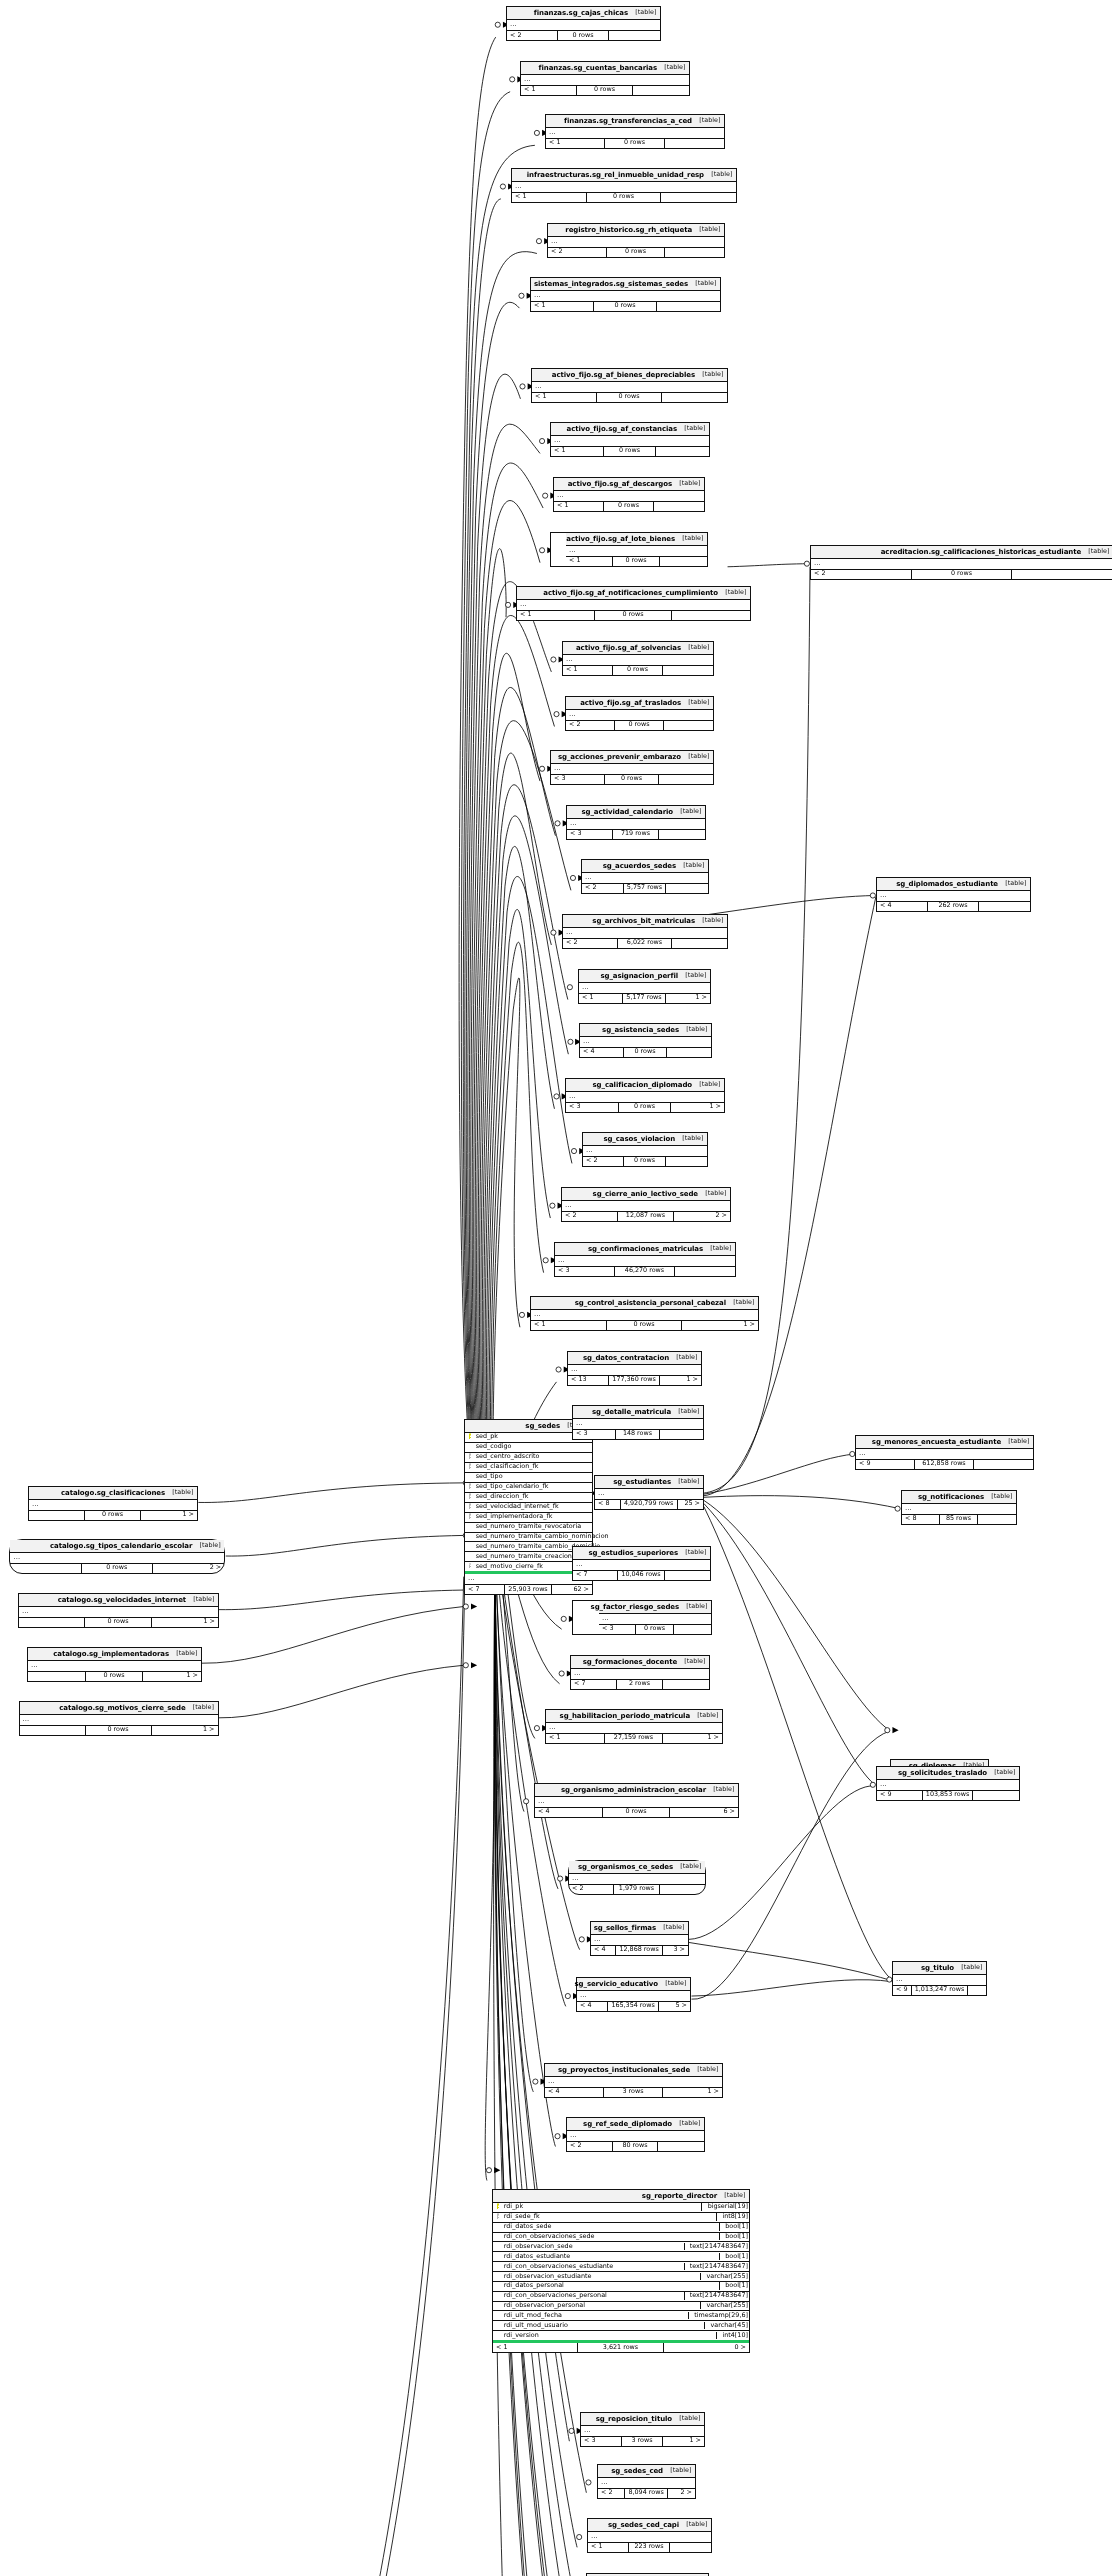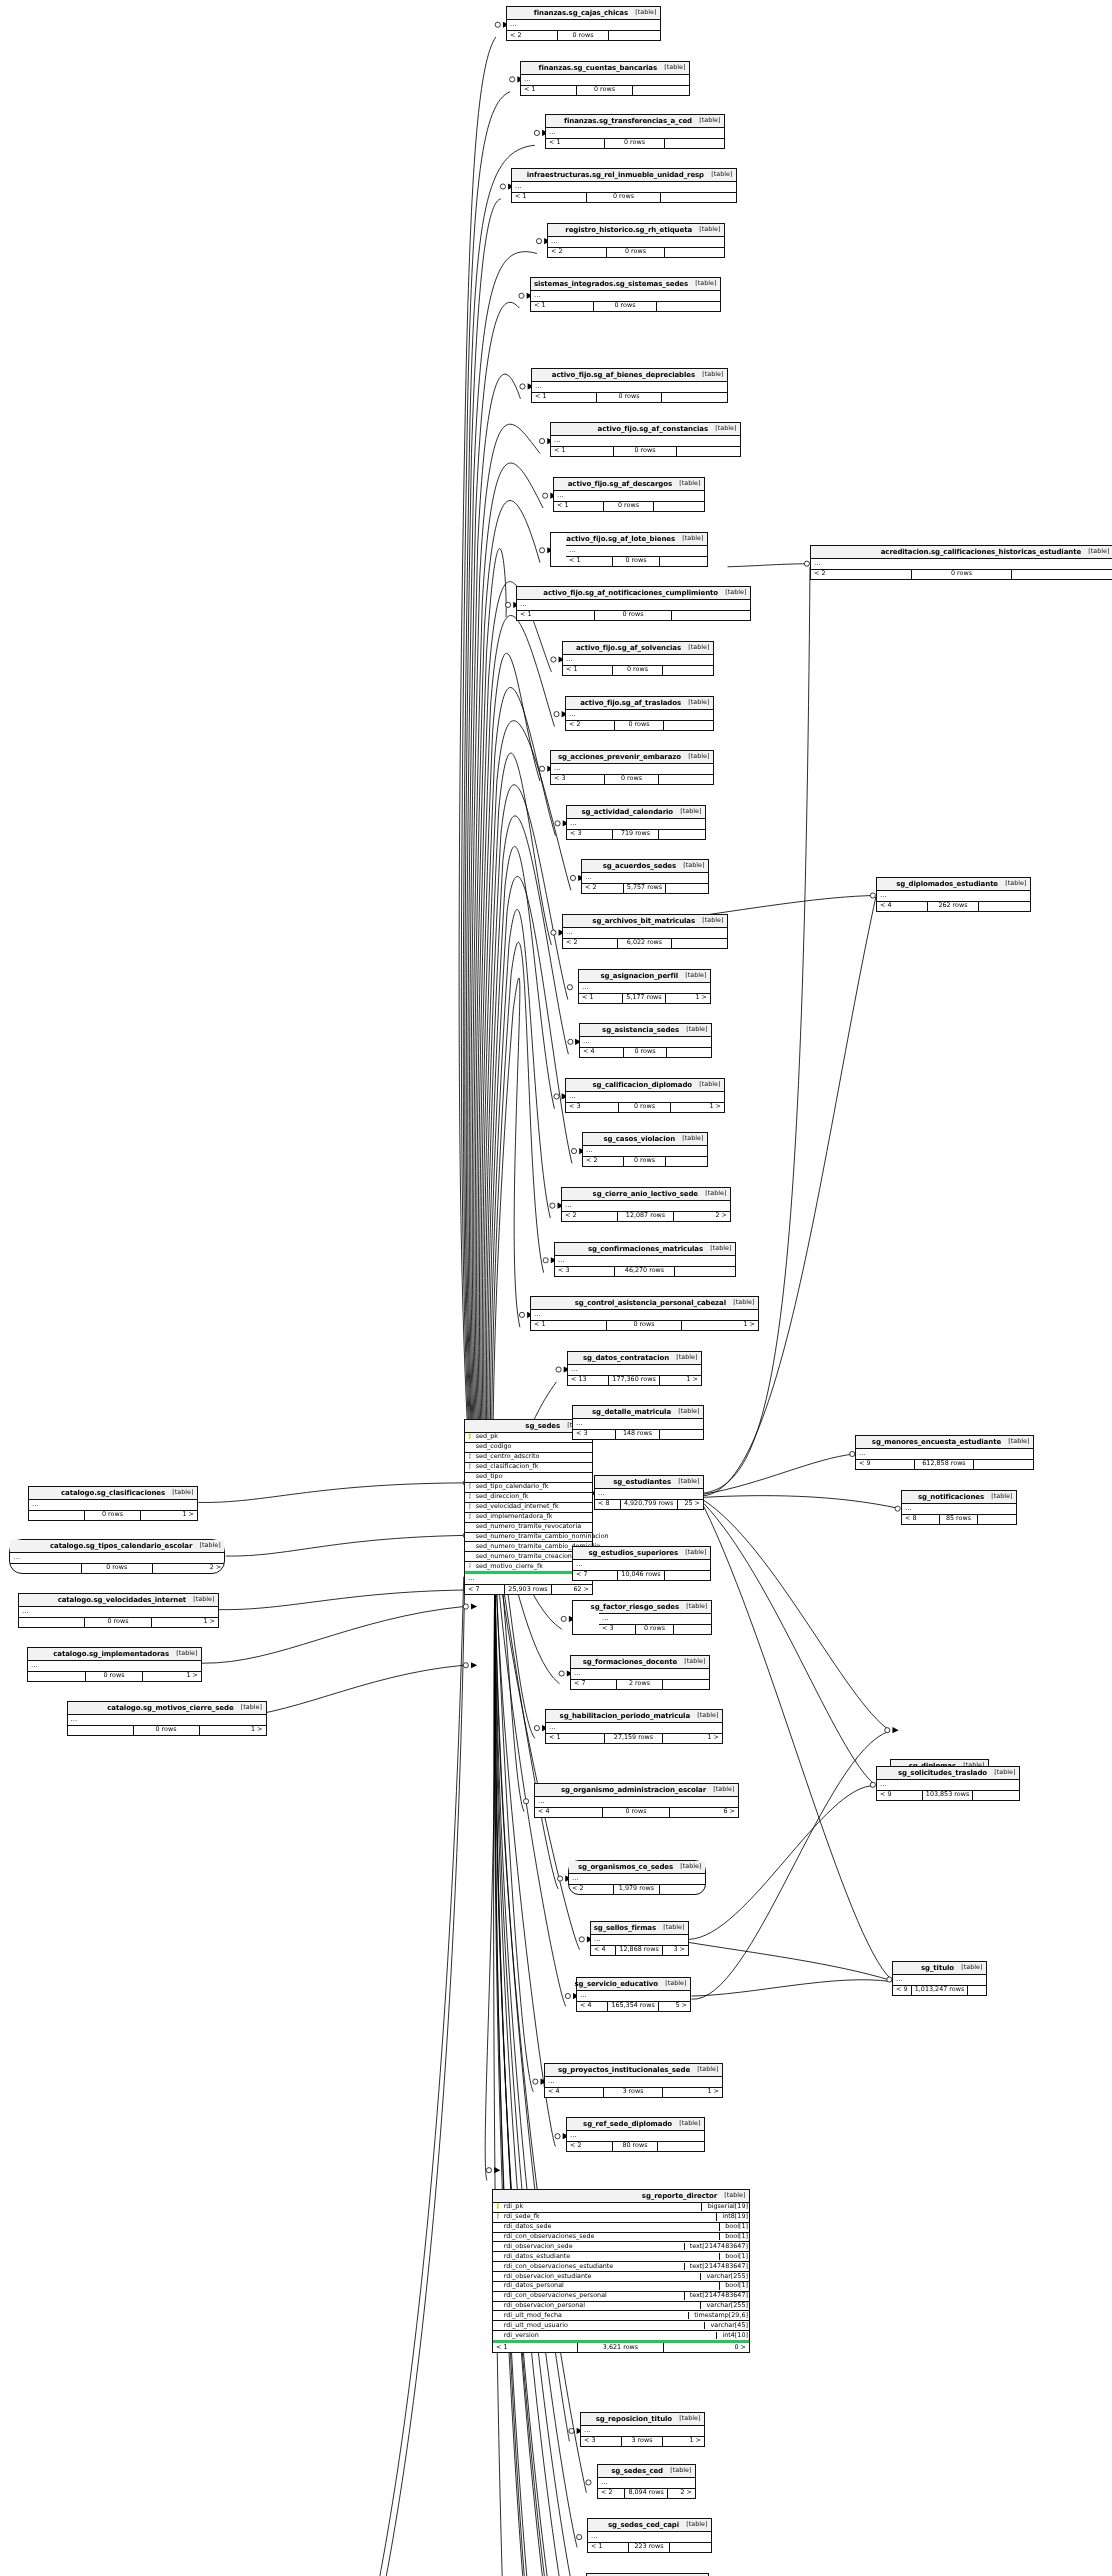--- a/index.html
+++ b/index.html
@@ -537,21 +537,21 @@
           <span class="tname">activo_fijo.sg_af_bienes_depreciables</span>
           <span class="ttype">[table]</span>
         </div>
         <div class="ellipsis">…</div>
         <div class="footer">
           <div class="f-left">&lt; 1</div>
           <div class="f-mid">0 rows</div>
           <div class="f-right"></div>
         </div>
       </div>
-      <div class="node" id="t08" style="left: 550px; top: 422px; width: 191px;">
+      <div class="node" id="t08" style="left: 550px; top: 422px; width: 160px;">
         <div class="title">
           <span class="tname">activo_fijo.sg_af_constancias</span>
           <span class="ttype">[table]</span>
         </div>
         <div class="ellipsis">…</div>
         <div class="footer">
           <div class="f-left">&lt; 1</div>
           <div class="f-mid">0 rows</div>
           <div class="f-right"></div>
         </div>
@@ -1071,21 +1071,21 @@
           <span class="tname">catalogo.sg_implementadoras</span>
           <span class="ttype">[table]</span>
         </div>
         <div class="ellipsis">…</div>
         <div class="footer">
           <div class="f-left"></div>
           <div class="f-mid">0 rows</div>
           <div class="f-right">1 &gt;</div>
         </div>
       </div>
-      <div class="node" id="l05" style="left: 18.5px; top: 1701px; width: 200px; margin-left: 48px;">
+      <div class="node" id="l05" style="left: 18.5px; top: 1701px; width: 200px;">
         <div class="title">
           <span class="tname">catalogo.sg_motivos_cierre_sede</span>
           <span class="ttype">[table]</span>
         </div>
         <div class="ellipsis">…</div>
         <div class="footer">
           <div class="f-left"></div>
           <div class="f-mid">0 rows</div>
           <div class="f-right">1 &gt;</div>
         </div>

